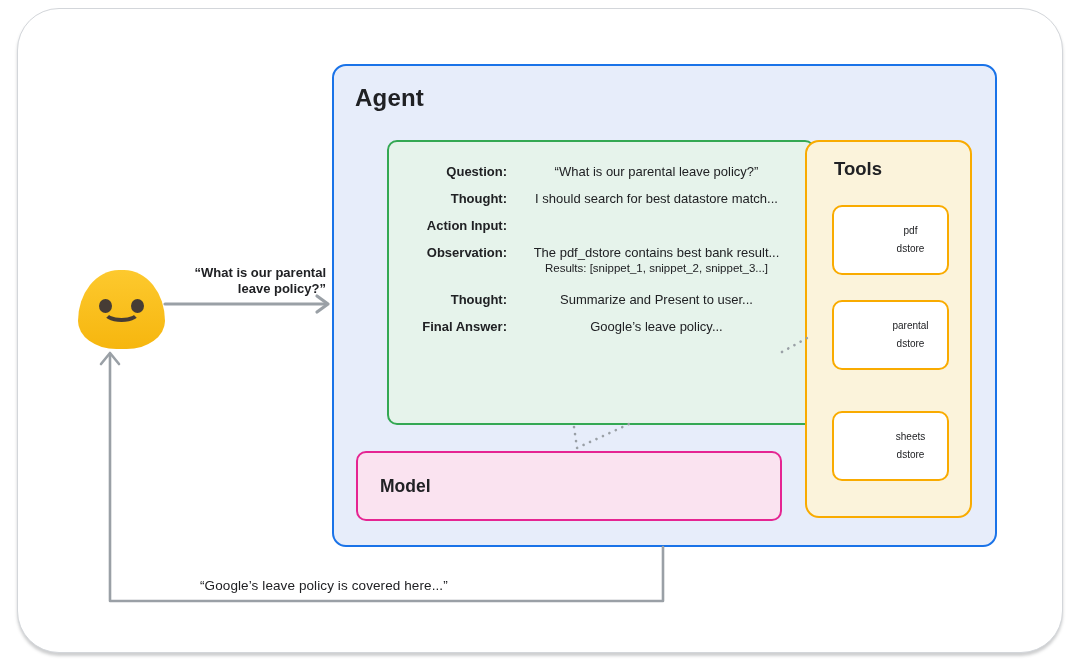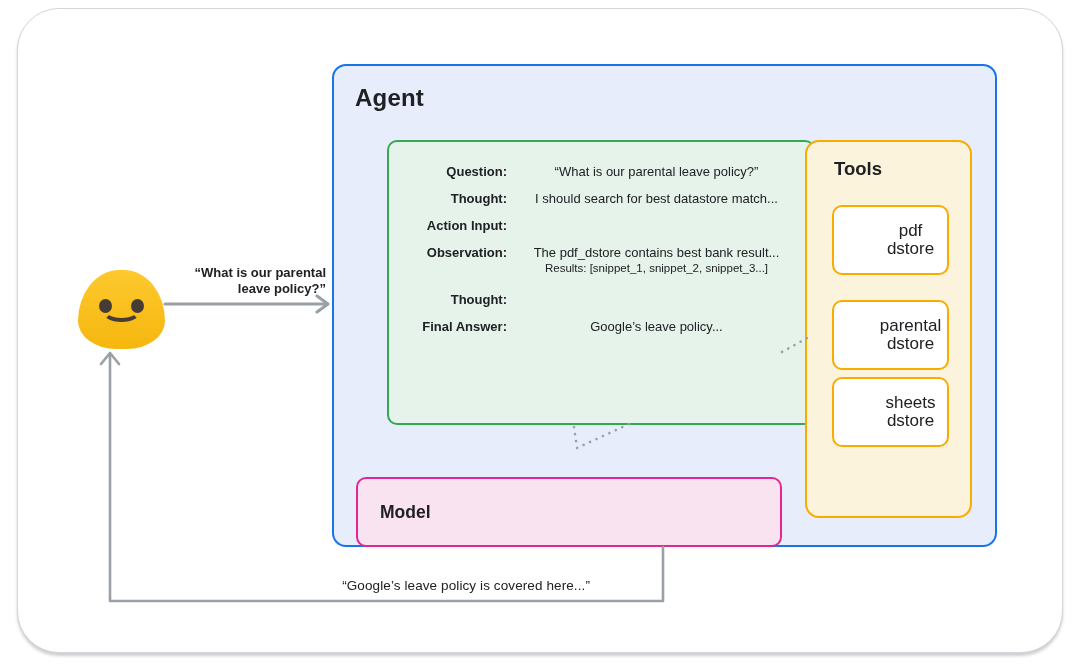--- a/index.html
+++ b/index.html
@@ -20,47 +20,47 @@
   .trace-box { position:absolute; left:356px; top:140px; width:428px; height:285px;
     background:var(--trace-bg,#e6f3eb); border:2px solid var(--trace-border,#34a853);
     border-radius:10px; padding:21px 14px 0 22px;margin-left:31px; }
   .trace-row { display:grid; grid-template-columns:96px 1fr; column-gap:7px;
     margin-bottom:10px; font-size:13px; line-height:17px; }
   .trace-row .lbl { font-weight:700; text-align:right; white-space:nowrap; }
   .trace-row .val { text-align:center; }
   .trace-row .val2 { font-size:11.5px; line-height:15px; }
   .trace-row.gap-before { margin-top:15px; }
 
-  .model-box { position:absolute; left:356px; top:477px; width:426px; height:70px;
+  .model-box { position:absolute; left:356px; top:451px; width:426px; height:70px;
     background:var(--model-bg,#fae3f0); border:2.5px solid var(--model-border,#e52592);
     border-radius:10px; display:flex; align-items:center; padding-left:22px; }
   .model-title { font-size:17.5px; font-weight:600; }
 
   .tools-box { position:absolute; left:805px; top:140px; width:167px; height:378px;
     background:var(--tools-bg,#fbf3db); border:2px solid var(--tools-border,#f9ab00);
     border-radius:14px; }
   .tools-title { position:absolute; left:834px; top:158px; font-size:18.5px; font-weight:600; }
   .dstore { position:absolute; left:832px; width:117px; height:70px; background:#fff;
     border:2px solid var(--tools-border,#f9ab00); border-radius:10px;
     display:flex; flex-direction:column; align-items:center; justify-content:center;
-    font-size:17px; line-height:18px;padding-left:40px; }
-  .dstore-1 { top:205px; } .dstore-2 { top:300px; } .dstore-3 { top:377px; }
+    font-size:10px; line-height:18px;padding-left:40px; }
+  .dstore-1 { top:205px; } .dstore-2 { top:300px; } .dstore-3 { top:411px; }
 
   .emoji { position:absolute; left:78px; top:270px; width:87px; height:79px;
     background:linear-gradient(180deg,#fdc92e 0%,#f6b60e 100%);
     border-radius:48% 48% 45% 45% / 66% 66% 36% 36%; }
   .emoji .eye { position:absolute; width:13px; height:14px; border-radius:50%;
     background:#463c35; top:29px; }
   .emoji .eye.l { left:21px; } .emoji .eye.r { left:53px; }
   .emoji .mouth { position:absolute; left:24px; top:30px; width:39px; height:22px;
     border:4.5px solid transparent; border-bottom-color:#463c35; border-radius:50%; }
 
   .user-quote { position:absolute; left:160px; top:265px; width:166px; text-align:right;
     font-size:13px; font-weight:700; line-height:15.5px; }
-  .bottom-quote { position:absolute; left:200px; top:578px; width:390px; text-align:right;
+  .bottom-quote { position:absolute; left:200px; top:578px; width:390px; text-align:left;
     font-size:13.5px; font-weight:500; letter-spacing:.1px; }
 
   svg.overlay { position:absolute; left:0; top:0; width:1080px; height:666px;
     pointer-events:none; }
   .solidline { stroke:var(--arrow,#9aa0a6); fill:none; stroke-linecap:round;
     stroke-linejoin:round; }
   .dotline { stroke:var(--arrow,#9aa0a6); fill:none; stroke-linecap:round;
     stroke-width:2.6; stroke-dasharray:0.1 7; }
 </style>
 </head>
@@ -86,20 +86,21 @@
     </div>
     <div class="trace-row">
       <span class="lbl">Observation:</span>
       <span class="val">
         <div>The pdf_dstore contains best bank result...</div>
         <div class="val2">Results: [snippet_1, snippet_2, snippet_3...]</div>
       </span>
     </div>
     <div class="trace-row gap-before">
       <span class="lbl">Thought:</span>
+      <span class="val">Summarize and Present to user...</span>
     </div>
     <div class="trace-row">
       <span class="lbl">Final Answer:</span>
       <span class="val">Google’s leave policy...</span>
     </div>
   </div>
 
   <div class="model-box">
     <span class="model-title">Model</span>
   </div>

